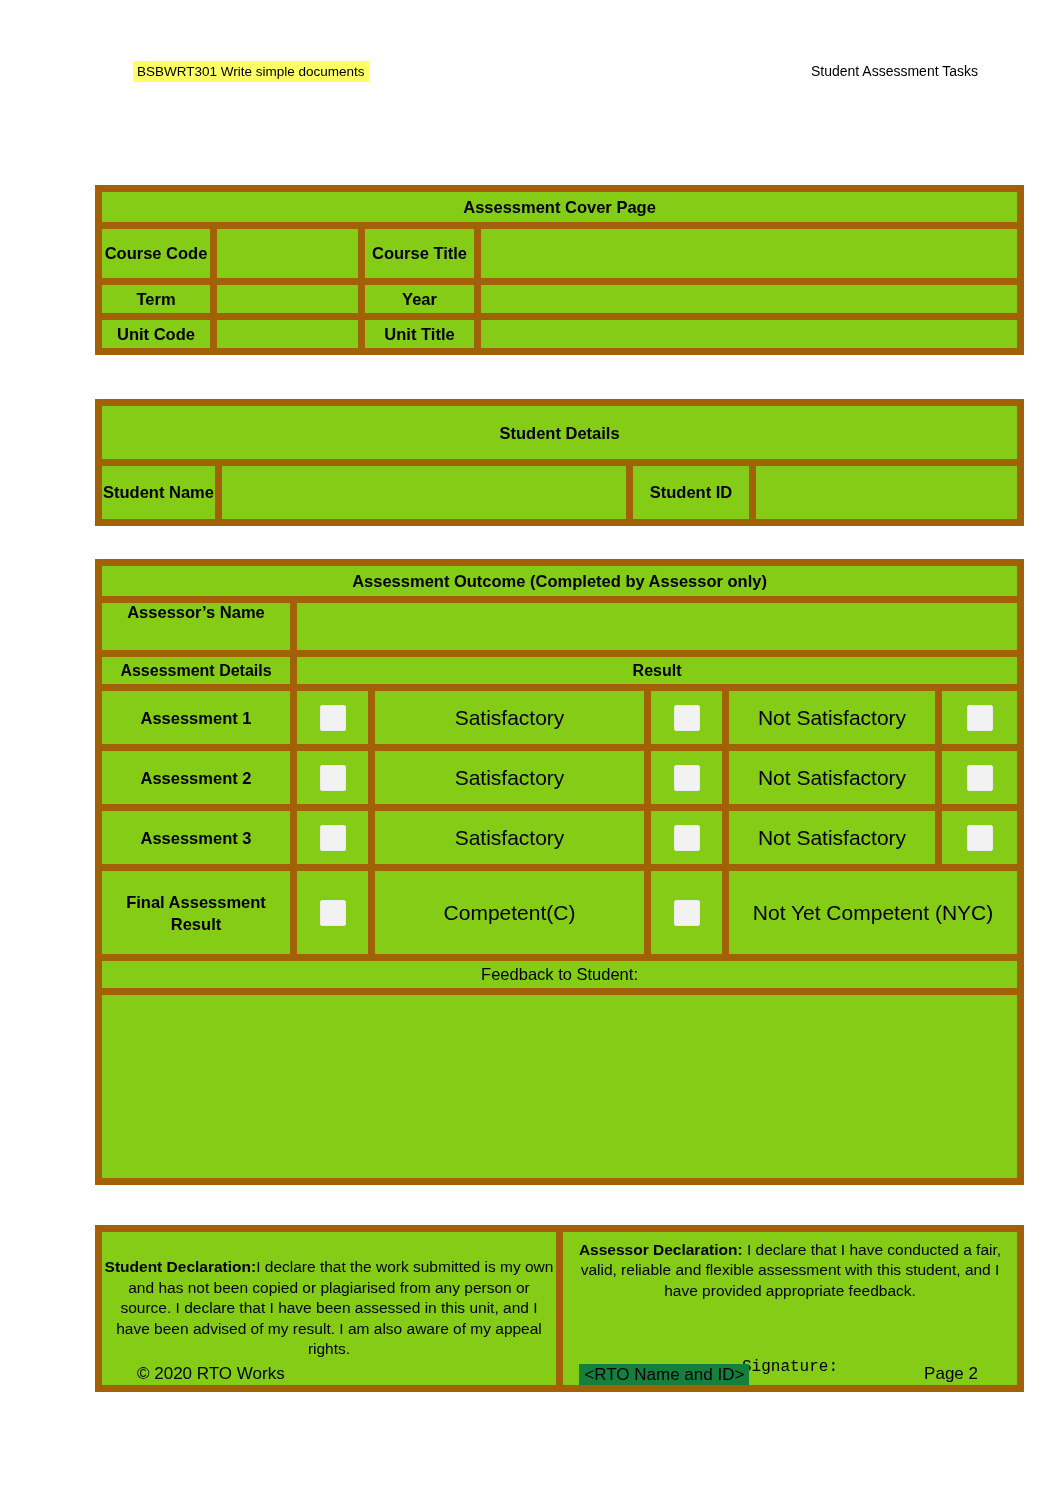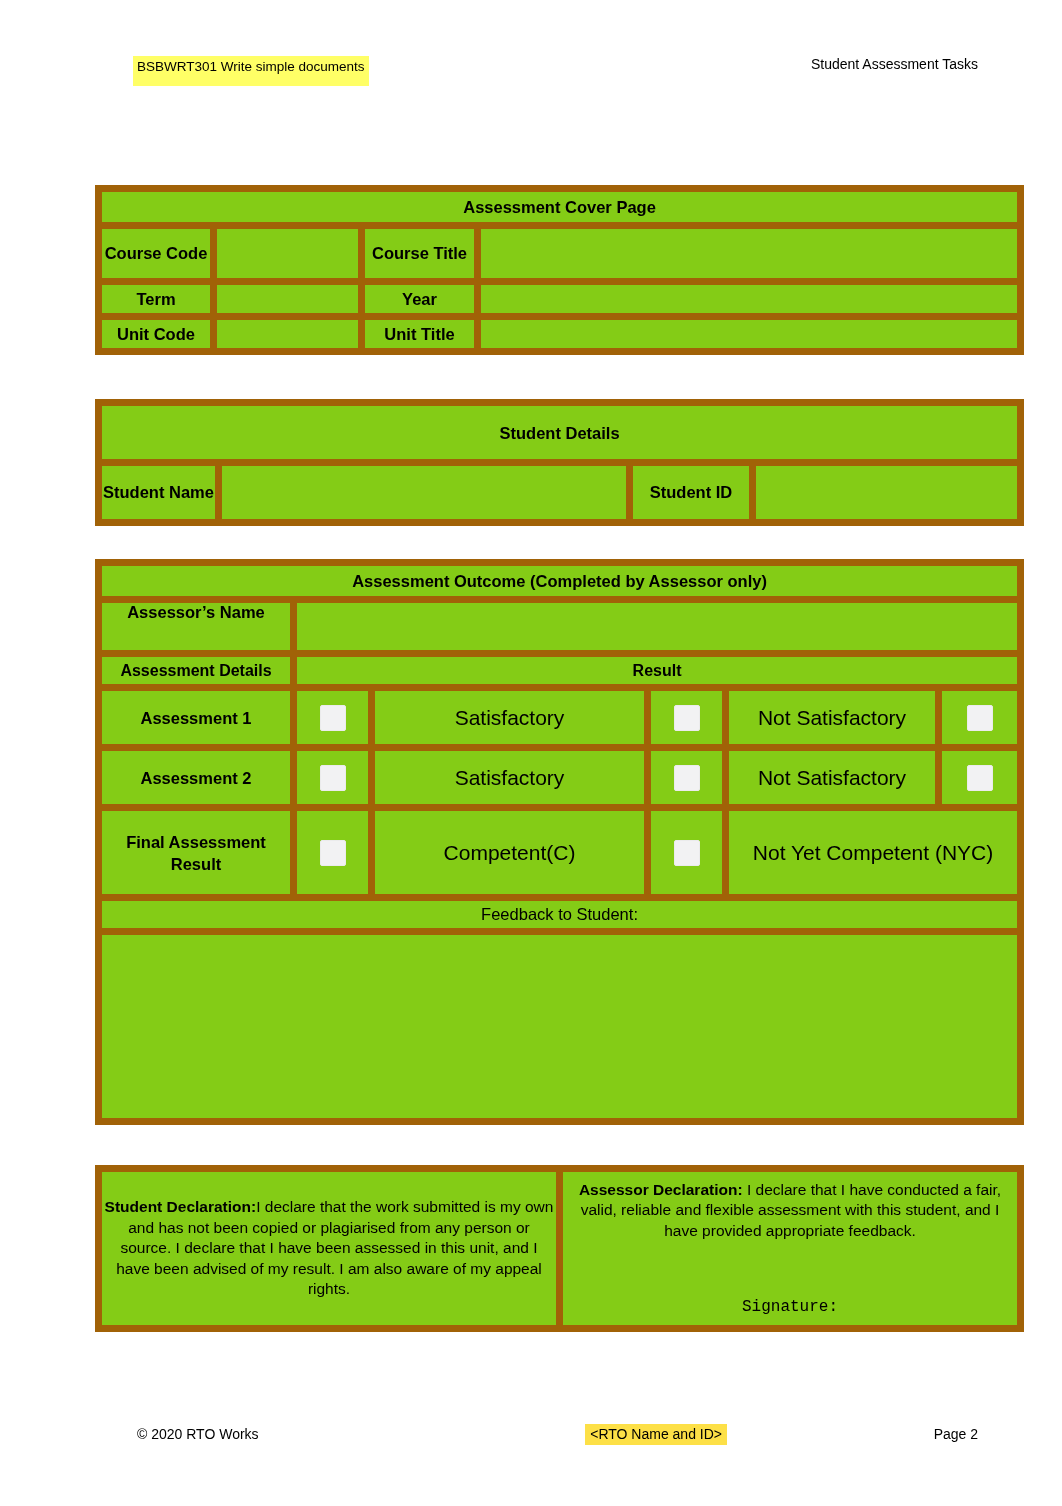--- a/index.html
+++ b/index.html
@@ -14,30 +14,31 @@
     overflow: hidden;
   }
 
   
   .page-header {
     position: absolute;
     top: 56px; left: 0; right: 0;
     height: 30px;
     padding: 0 84px 0 133px;
     display: flex;
+    align-items: center;
     justify-content: space-between;
     font-size: 13.5px;
   }
   .hl-yellow {
     background: #ffff66;
     padding: 2px 4px;
     line-height: 17px;
   }
   .hl-cyan {
-    background: #fde047;
+    background: #15803d;
     padding: 2px 5px;
     line-height: 17px;
   }
   .header-right { font-size: 14px; }
 
   
   .content {
     position: absolute;
     left: 95px;
     top: 185px;
@@ -152,27 +153,27 @@
     margin-top: 56px;
     text-align: center;
     font-size: 16px;
     font-family: Liberation Mono, monospace;
   }
 
   
   .page-footer {
     position: absolute;
     left: 0; right: 0;
-    top: 1422px;
+    top: 1362px;
     height: 24px;
     padding: 0 84px 0 137px;
     display: flex;
     align-items: center;
     justify-content: space-between;
-    font-size: 14px;
+    font-size: 17px;
   }
   .footer-center { flex: 0 0 auto; margin-left: 120px; }
   .footer-right { }
 </style>
 </head>
 <body>
 
 <div class="page-header">
   <span class="hl-yellow">BSBWRT301 Write simple documents</span>
   <span class="header-right">Student Assessment Tasks</span>
@@ -265,20 +266,28 @@
         <td class="cb"><span class="cbox"></span></td>
       </tr>
       <tr class="res-row">
         <td class="res-label">Assessment 2</td>
         <td class="cb"><span class="cbox"></span></td>
         <td class="res-text">Satisfactory</td>
         <td class="cb"><span class="cbox"></span></td>
         <td class="res-text">Not Satisfactory</td>
         <td class="cb"><span class="cbox"></span></td>
       </tr>
+      <tr class="res-row">
+        <td class="res-label">Assessment 3</td>
+        <td class="cb"><span class="cbox"></span></td>
+        <td class="res-text">Satisfactory</td>
+        <td class="cb"><span class="cbox"></span></td>
+        <td class="res-text">Not Satisfactory</td>
+        <td class="cb"><span class="cbox"></span></td>
+      </tr>
 
       <tr class="final-row">
         <td class="res-label">Final Assessment Result</td>
         <td class="cb"><span class="cbox"></span></td>
         <td class="res-text">Competent(C)</td>
         <td class="cb"><span class="cbox"></span></td>
         <td class="res-text" colspan="2">Not Yet Competent (NYC)</td>
       </tr>
 
       <tr>

